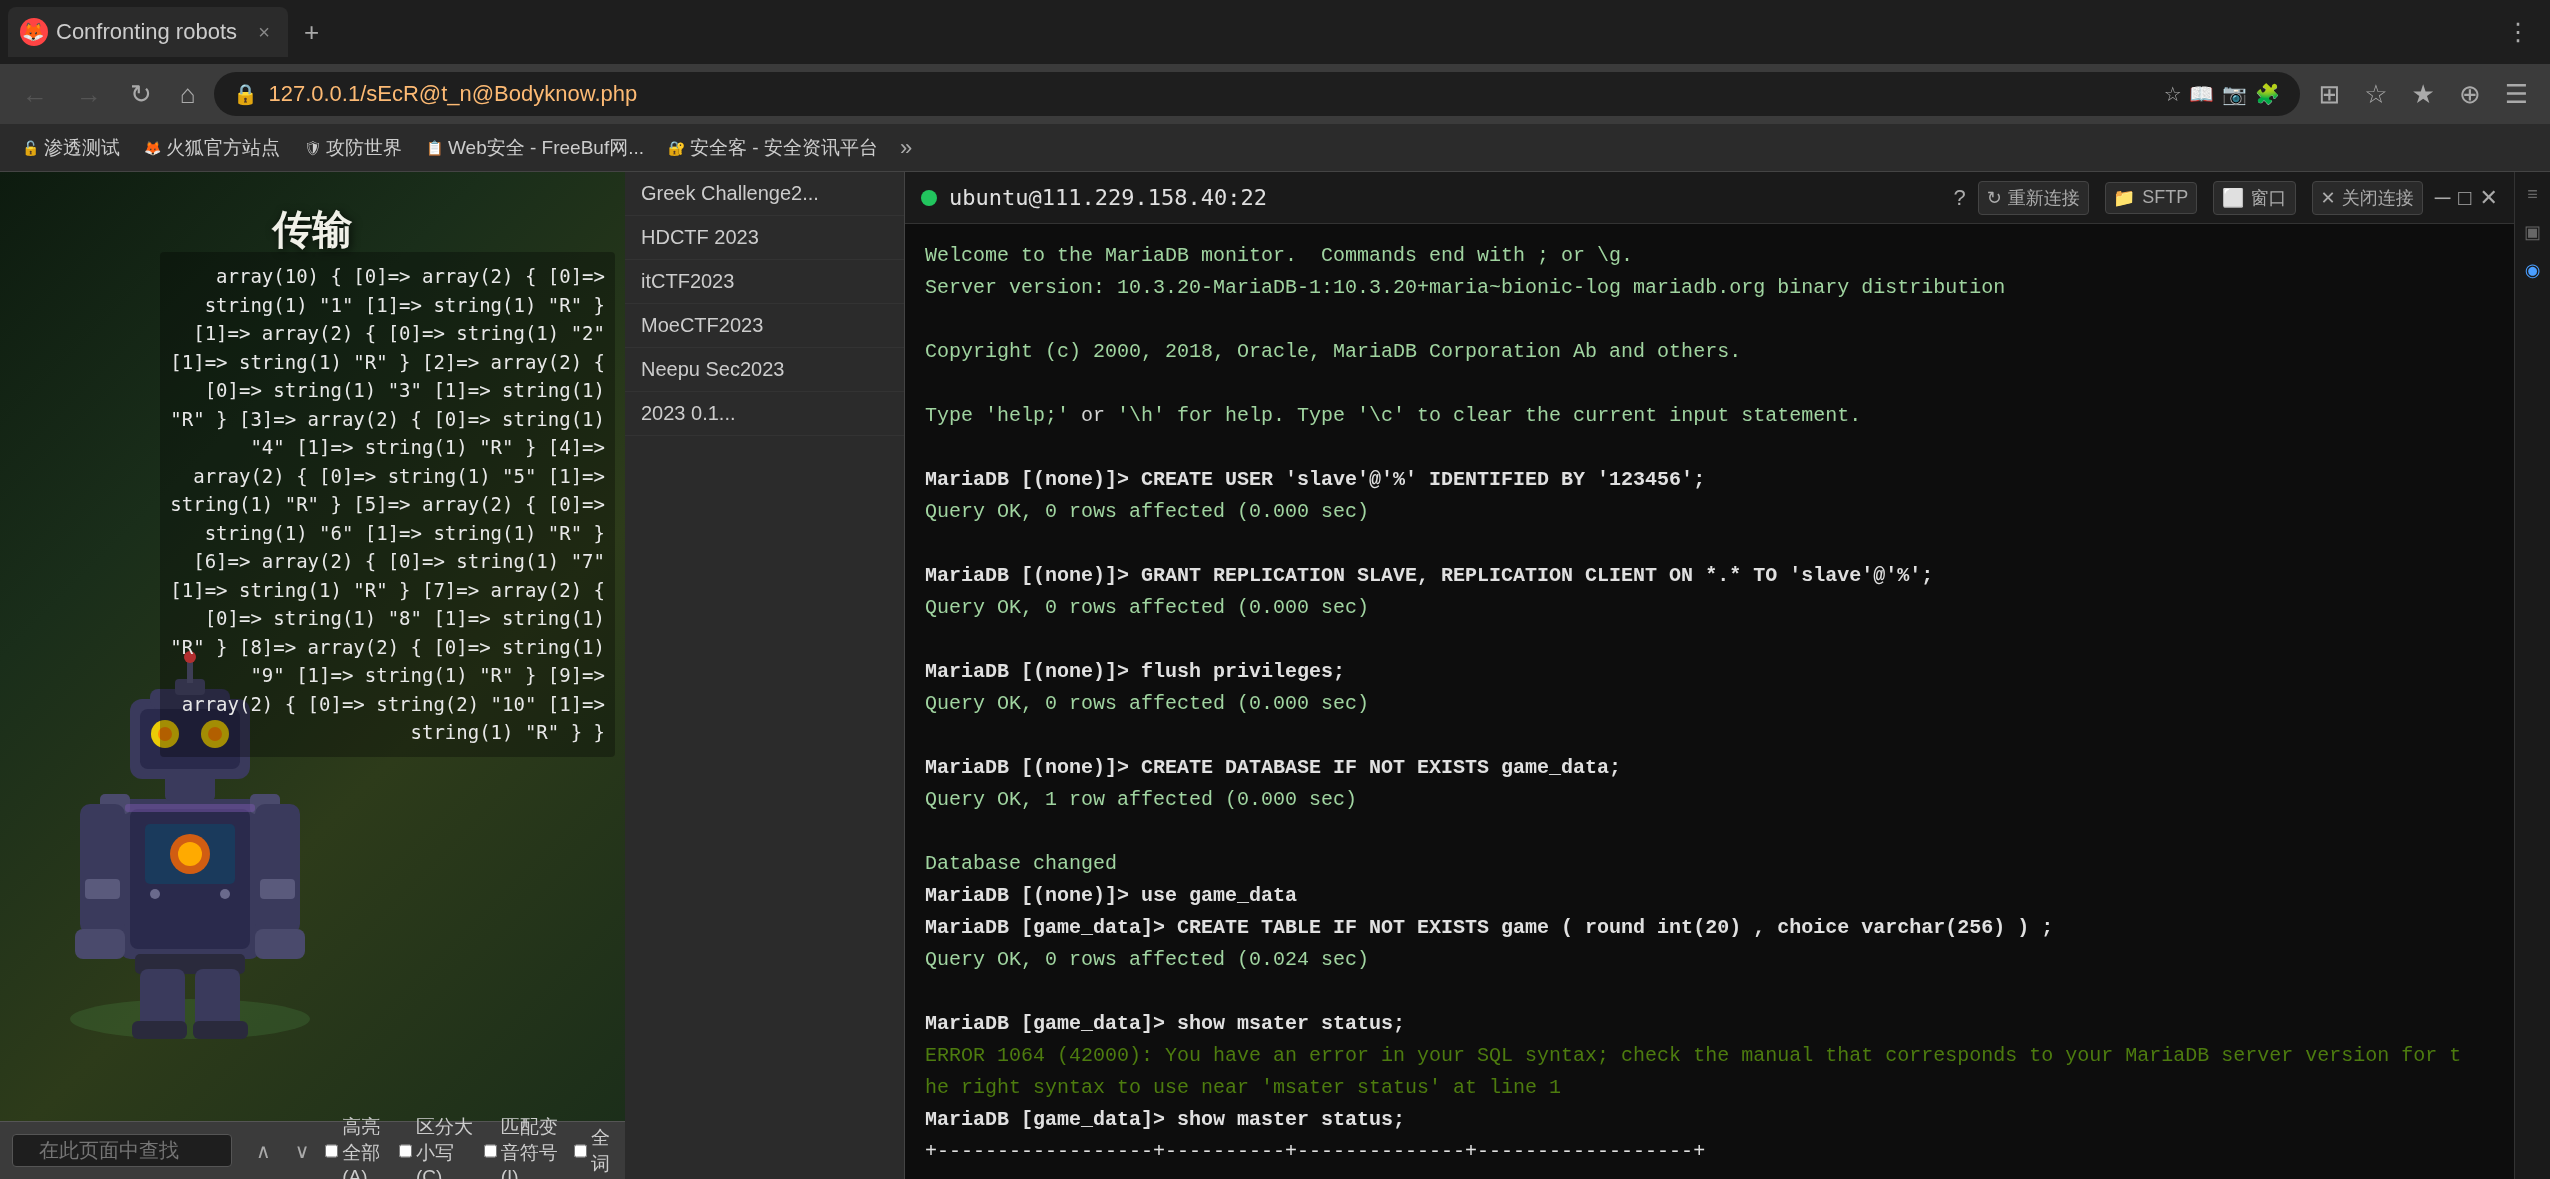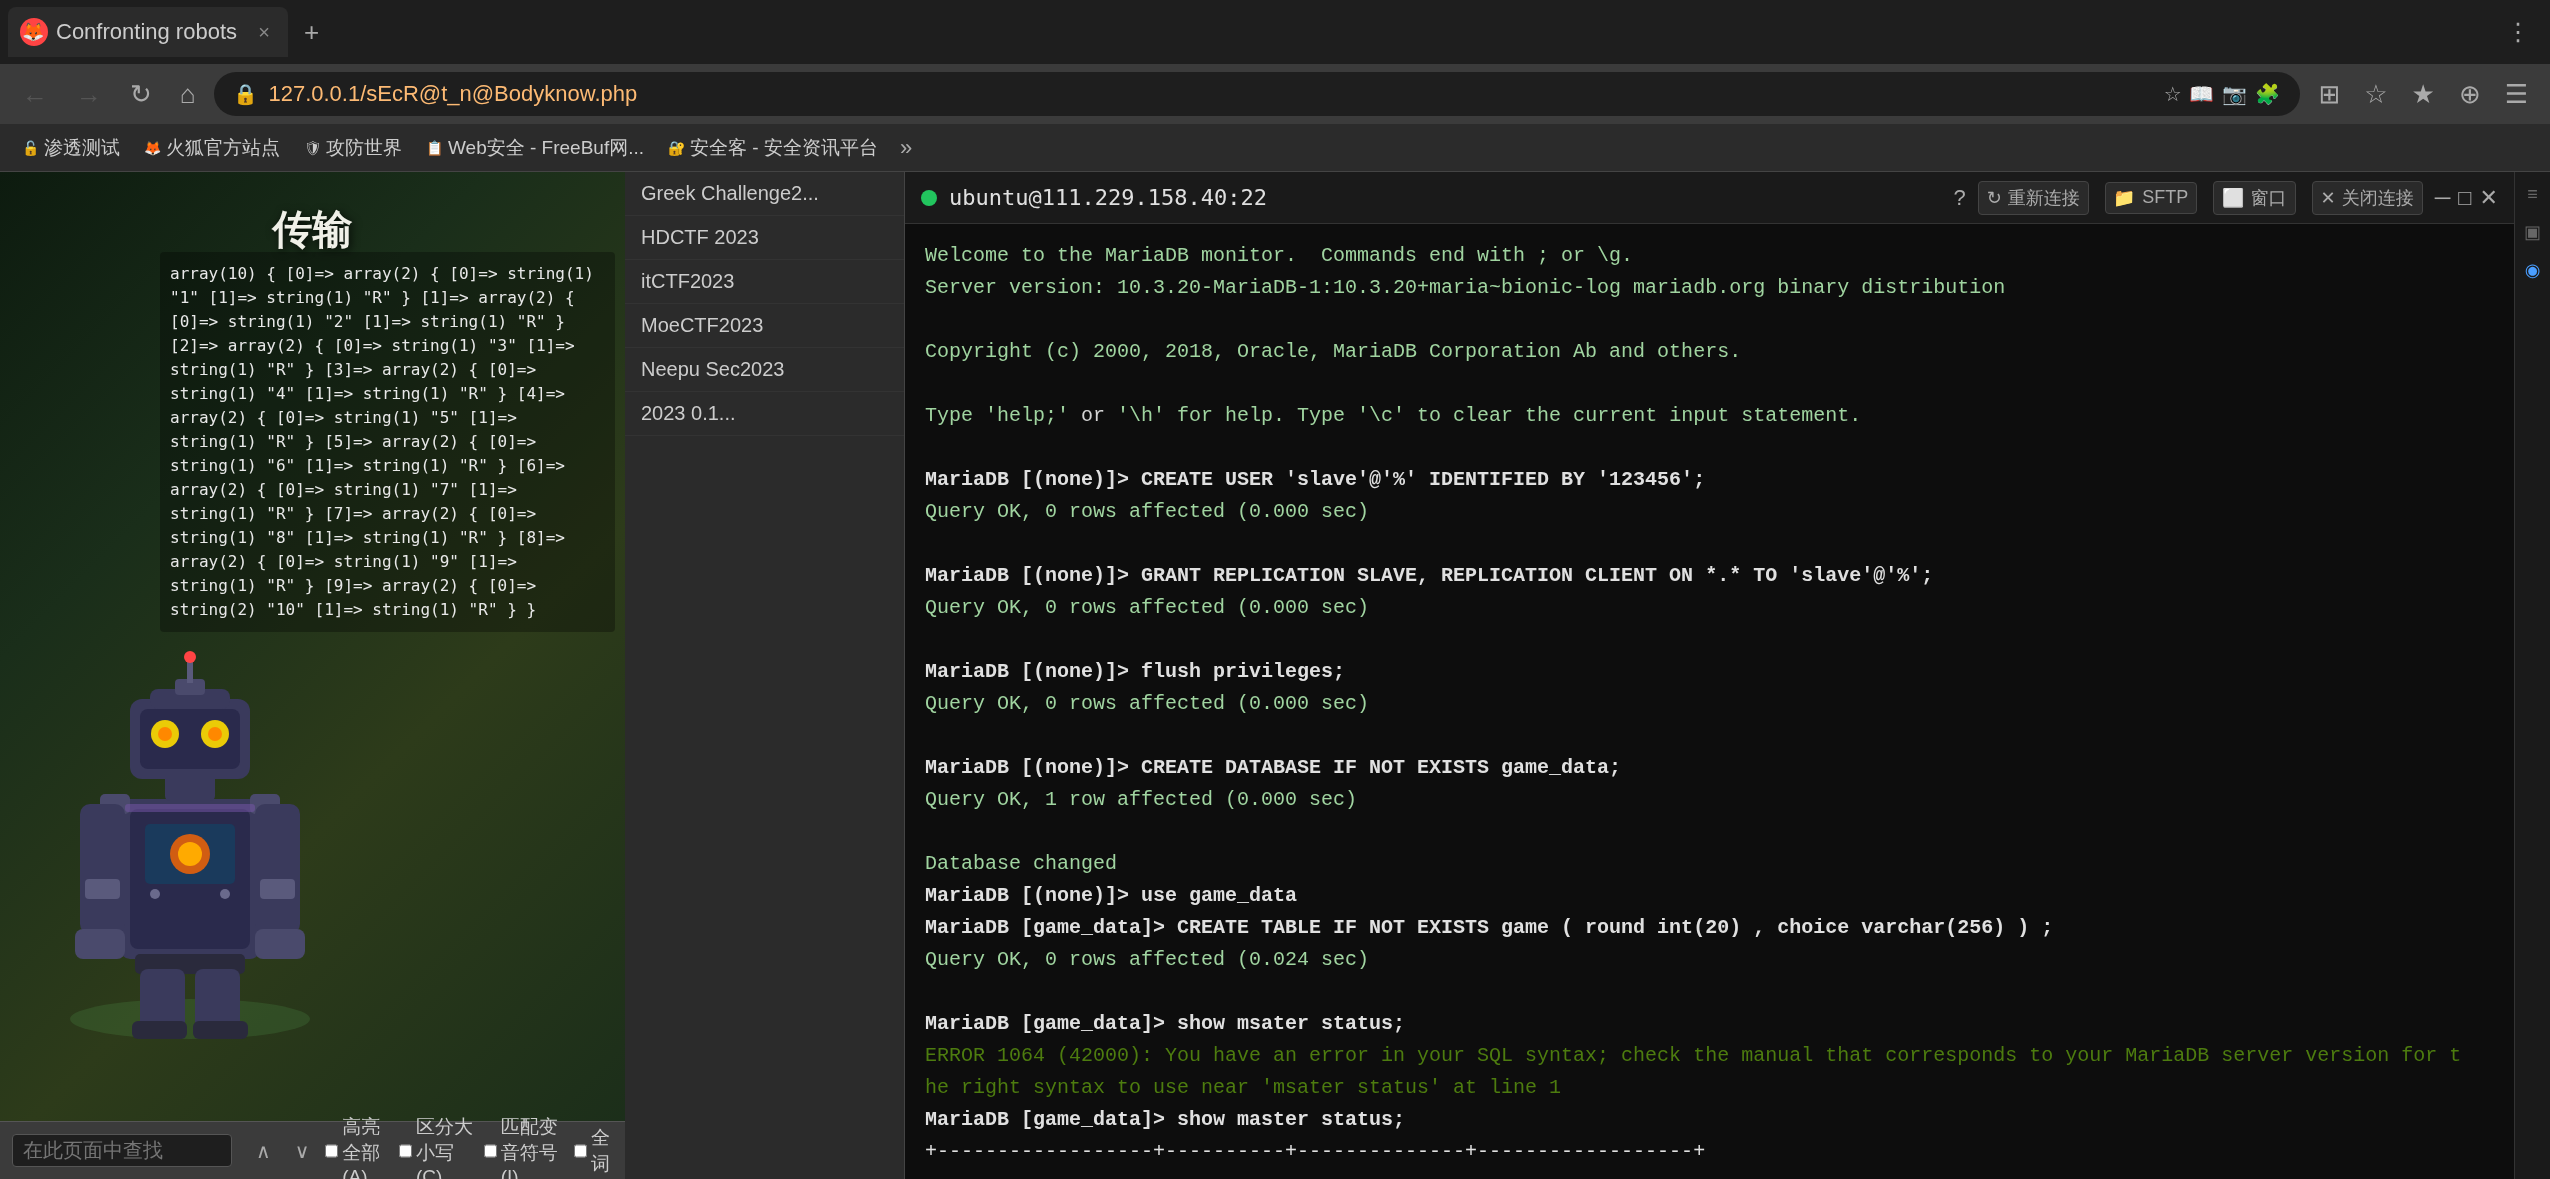--- a/index.html
+++ b/index.html
@@ -35,29 +35,29 @@
 
     
     .browser-page { width: 625px; flex-shrink: 0; background: #1a1a2e; position: relative; overflow: hidden; }
     .page-bg { width: 100%; height: 100%; position: absolute; top: 0; left: 0; background: linear-gradient(135deg, #0d1b0f 0%, #1a2e1a 30%, #2d3b1a 60%, #1a2d1a 100%); }
 
     
     .robot-area { position: absolute; bottom: 140px; left: 0; right: 0; height: 420px; }
     .robot-silhouette { position: absolute; bottom: 0; left: 50px; width: 280px; height: 400px; }
 
     
-    .array-overlay { position: absolute; top: 80px; right: 10px; left: 160px; color: #e8e8e8; font-size: 16px; line-height: 1.5; font-family: monospace; background: rgba(0,0,0,0.3); padding: 10px; border-radius: 4px; }
+    .array-overlay { position: absolute; top: 80px; right: 10px; left: 160px; color: #e8e8e8; font-size: 19px; line-height: 1.5; font-family: monospace; background: rgba(0,0,0,0.3); padding: 10px; border-radius: 4px; text-align: right; }
 
     
     .page-title-area { position: absolute; top: 30px; left: 0; right: 0; text-align: center; }
     .page-title { color: #f0f0e8; font-size: 40px; font-weight: bold; text-shadow: 2px 2px 8px rgba(0,0,0,0.8); font-family: 'Microsoft YaHei', serif; }
 
     
     .find-bar { position: absolute; bottom: 0; left: 0; right: 0; background: #3b3b3b; padding: 8px 12px; display: flex; align-items: center; gap: 8px; height: 58px; border-top: 1px solid #555; }
-    .find-input { background: #1e1e1e; border: 1px solid #555; border-radius: 4px; padding: 4px 10px; color: #ccc; font-size: 20px; width: 220px; }
+    .find-input { background: #1e1e1e; border: 1px solid #555; border-radius: 4px; padding: 4px 26px; color: #ccc; font-size: 20px; width: 220px; }
     .find-count { color: #aaa; font-size: 18px; }
     .find-nav-btn { color: #aaa; font-size: 20px; padding: 2px 8px; cursor: pointer; }
     .find-option { display: flex; align-items: center; gap: 4px; color: #ccc; font-size: 19px; cursor: pointer; }
     .find-option input[type=checkbox] { width: 16px; height: 16px; }
 
     
     .sidebar-bookmarks { width: 280px; background: #2b2b2b; flex-shrink: 0; overflow-y: auto; border-right: 1px solid #444; }
     .sidebar-item { padding: 10px 16px; color: #ccc; font-size: 20px; cursor: pointer; border-bottom: 1px solid #333; }
 
     

